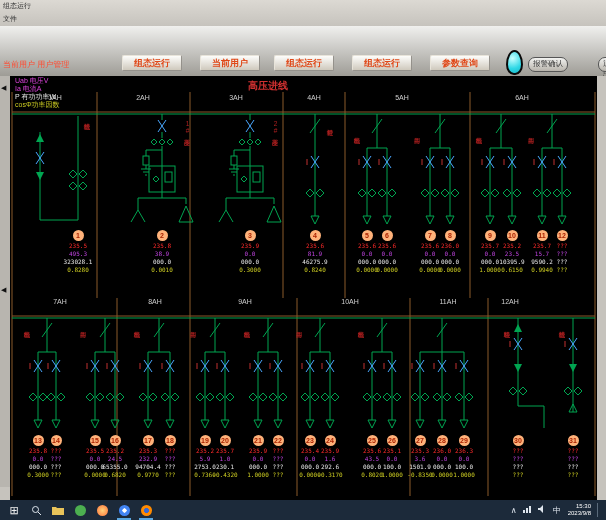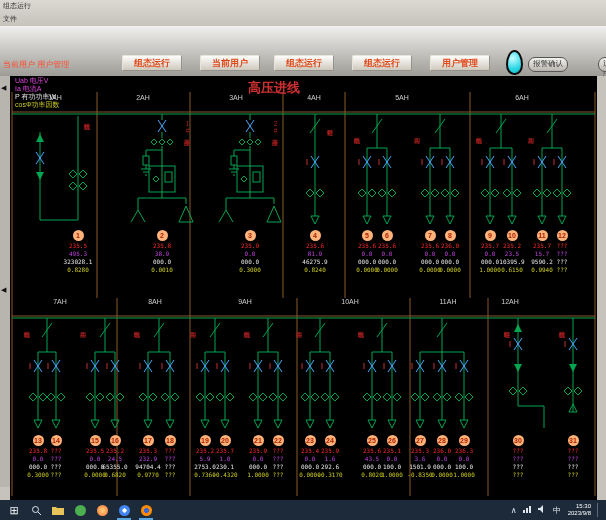--- a/index.html
+++ b/index.html
@@ -28,21 +28,21 @@
   
   .scada{position:absolute;top:76px;left:10px;width:587px;height:424px;background:#000;}
   #overlay{position:absolute;top:0;left:0;width:587px;height:424px;}
   .leftstrip{position:absolute;top:76px;left:0;width:10px;height:411px;background:#b8b5af;border-right:1px solid #888;}
   .scroll-arrow{position:absolute;left:1px;font-size:7px;color:#111;cursor:pointer;}
   .rightstrip{position:absolute;top:76px;right:0;width:9px;height:424px;background:#c6c3bd;}
   .legend-line{position:absolute;font-size:7px;line-height:8px;white-space:nowrap;}
   .blabel{position:absolute;transform:translateX(-50%);font-size:7px;color:#cfcfcf;white-space:nowrap;}
   .flabel{position:absolute;writing-mode:vertical-rl;text-orientation:upright;
           font-size:6.5px;line-height:7px;color:var(--flab);white-space:nowrap;}
-  .station{position:absolute;font-size:13px;color:#d03030;font-weight:bold;}
+  .station{position:absolute;font-size:10px;color:#d03030;font-weight:bold;}
   .readout{position:absolute;width:36px;text-align:center;}
   .rnum{display:inline-block;min-width:9px;height:11px;padding:0 1px;border-radius:50%;
         background:var(--cbg);color:var(--cnum);font-size:7px;line-height:11px;font-weight:bold;}
   .rv{font-family:"DejaVu Sans Mono",monospace;font-size:6px;line-height:8px;white-space:nowrap;}
   .rv.u{color:var(--u)} .rv.i{color:var(--i)} .rv.p{color:var(--p)} .rv.c{color:var(--c)}
   
   .taskbar{position:absolute;bottom:0;left:0;right:0;height:20px;background:#1c2a3a;display:flex;align-items:center;}
   .tb-icon{width:16px;height:16px;margin-left:6px;display:flex;align-items:center;justify-content:center;
            font-size:11px;color:#eee;cursor:pointer;position:relative;}
   .tb-circle{width:11px;height:11px;border-radius:50%;}
@@ -61,21 +61,21 @@
     <div class="t1">组态运行</div>
     <div class="t2">文件</div>
   </div>
 
   <div class="header">
     <div class="user-info">当前用户 用户管理</div>
     <button class="navbtn" style="left:122px">组态运行</button>
     <button class="navbtn" style="left:200px">当前用户</button>
     <button class="navbtn" style="left:274px">组态运行</button>
     <button class="navbtn" style="left:352px">组态运行</button>
-    <button class="navbtn" style="left:430px">用户管理</button>
+    <button class="navbtn" style="left:430px">参数查询</button>
     <div class="droplet"></div>
     <div class="oval" style="left:528px">报警确认</div>
     <div class="oval" style="left:598px">退出</div>
   </div>
 
   <div class="leftstrip">
     <span class="scroll-arrow" style="top:8px">◀</span>
     <span class="scroll-arrow" style="top:210px">◀</span>
 
   </div>

